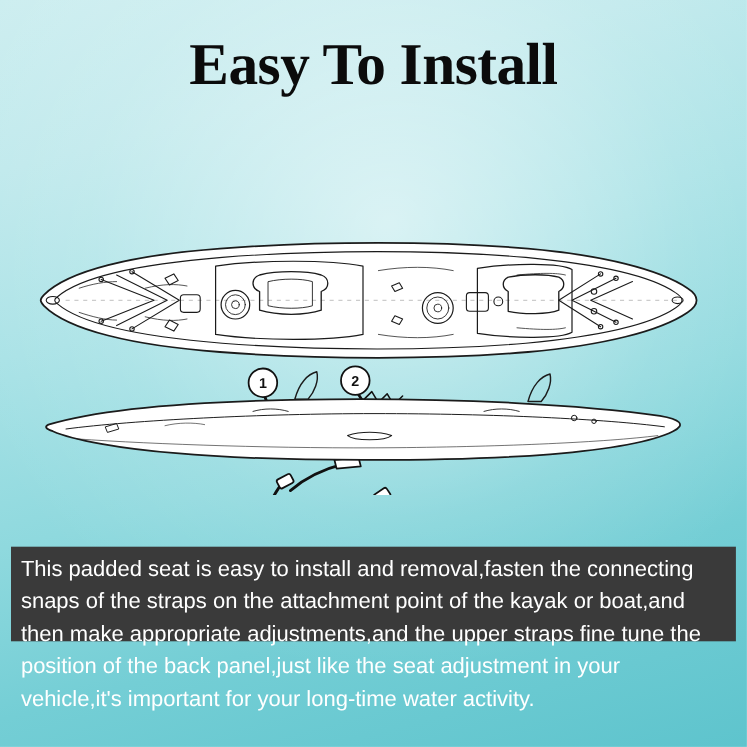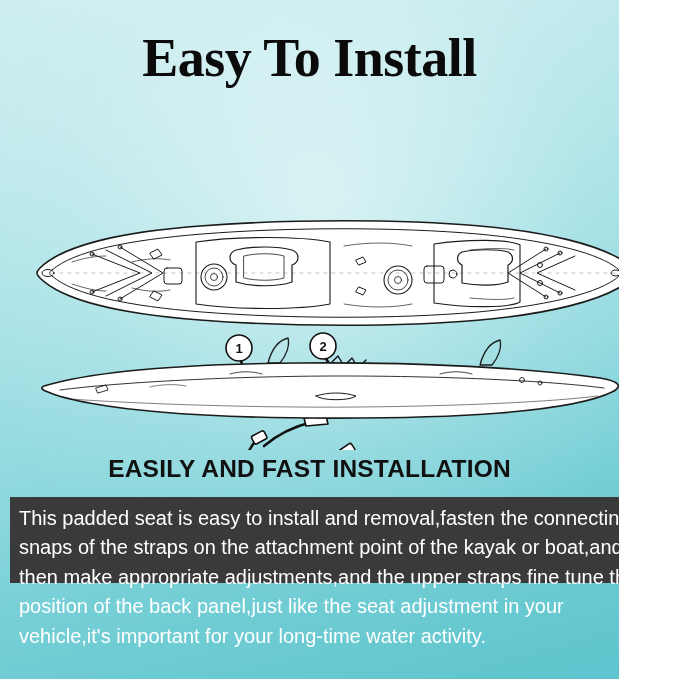--- a/index.html
+++ b/index.html
@@ -5,21 +5,21 @@
   html, body {
     margin: 0;
     padding: 0;
     background: #ffffff;
   }
   body {
     font-family: "Liberation Sans", sans-serif;
   }
   .page {
     position: relative;
-    width: 619px;
+    width: 679px;
     height: 679px;
     overflow: hidden;
     background: linear-gradient(165deg, #cdeef0 0%, #bfe9ec 18%, #a8e2e6 38%, #8fd9de 58%, #74ced5 76%, #5ec4cd 100%);
   }
   
   .bloom {
     position: absolute;
     inset: 0;
     background: radial-gradient(circle at 52% 30%, rgba(255,255,255,0.55) 0%, rgba(255,255,255,0.12) 45%, rgba(255,255,255,0) 70%);
     pointer-events: none;
@@ -250,18 +250,17 @@
         <path d="M316 246 C 328 242, 344 242, 356 246 C 350 251, 322 251, 316 246 Z" stroke-width="1"></path>
         <circle cx="522" cy="230" r="2.5" stroke-width="0.9"></circle>
         <circle cx="540" cy="233" r="2" stroke-width="0.9"></circle>
         <path d="M96 238 l 10 -3 2 5 -10 3 z" stroke-width="0.9"></path>
         <path d="M150 237 C 162 234, 176 234, 186 236" stroke-width="0.7" opacity="0.8"></path>
       </g>
 
     </g>
   </svg>
 
-  <div class="subhead">EASILY AND FAST INSTALLATION</div>
 
   <div class="caption-box">
     <div class="caption-text">This padded seat is easy to install and removal,fasten the connecting snaps of the straps on the attachment point of the kayak or boat,and then make appropriate adjustments,and the upper straps fine tune the position of the back panel,just like the seat adjustment in your vehicle,it's important for your long-time water activity.</div>
   </div>
 </div>
 
 </body></html>

